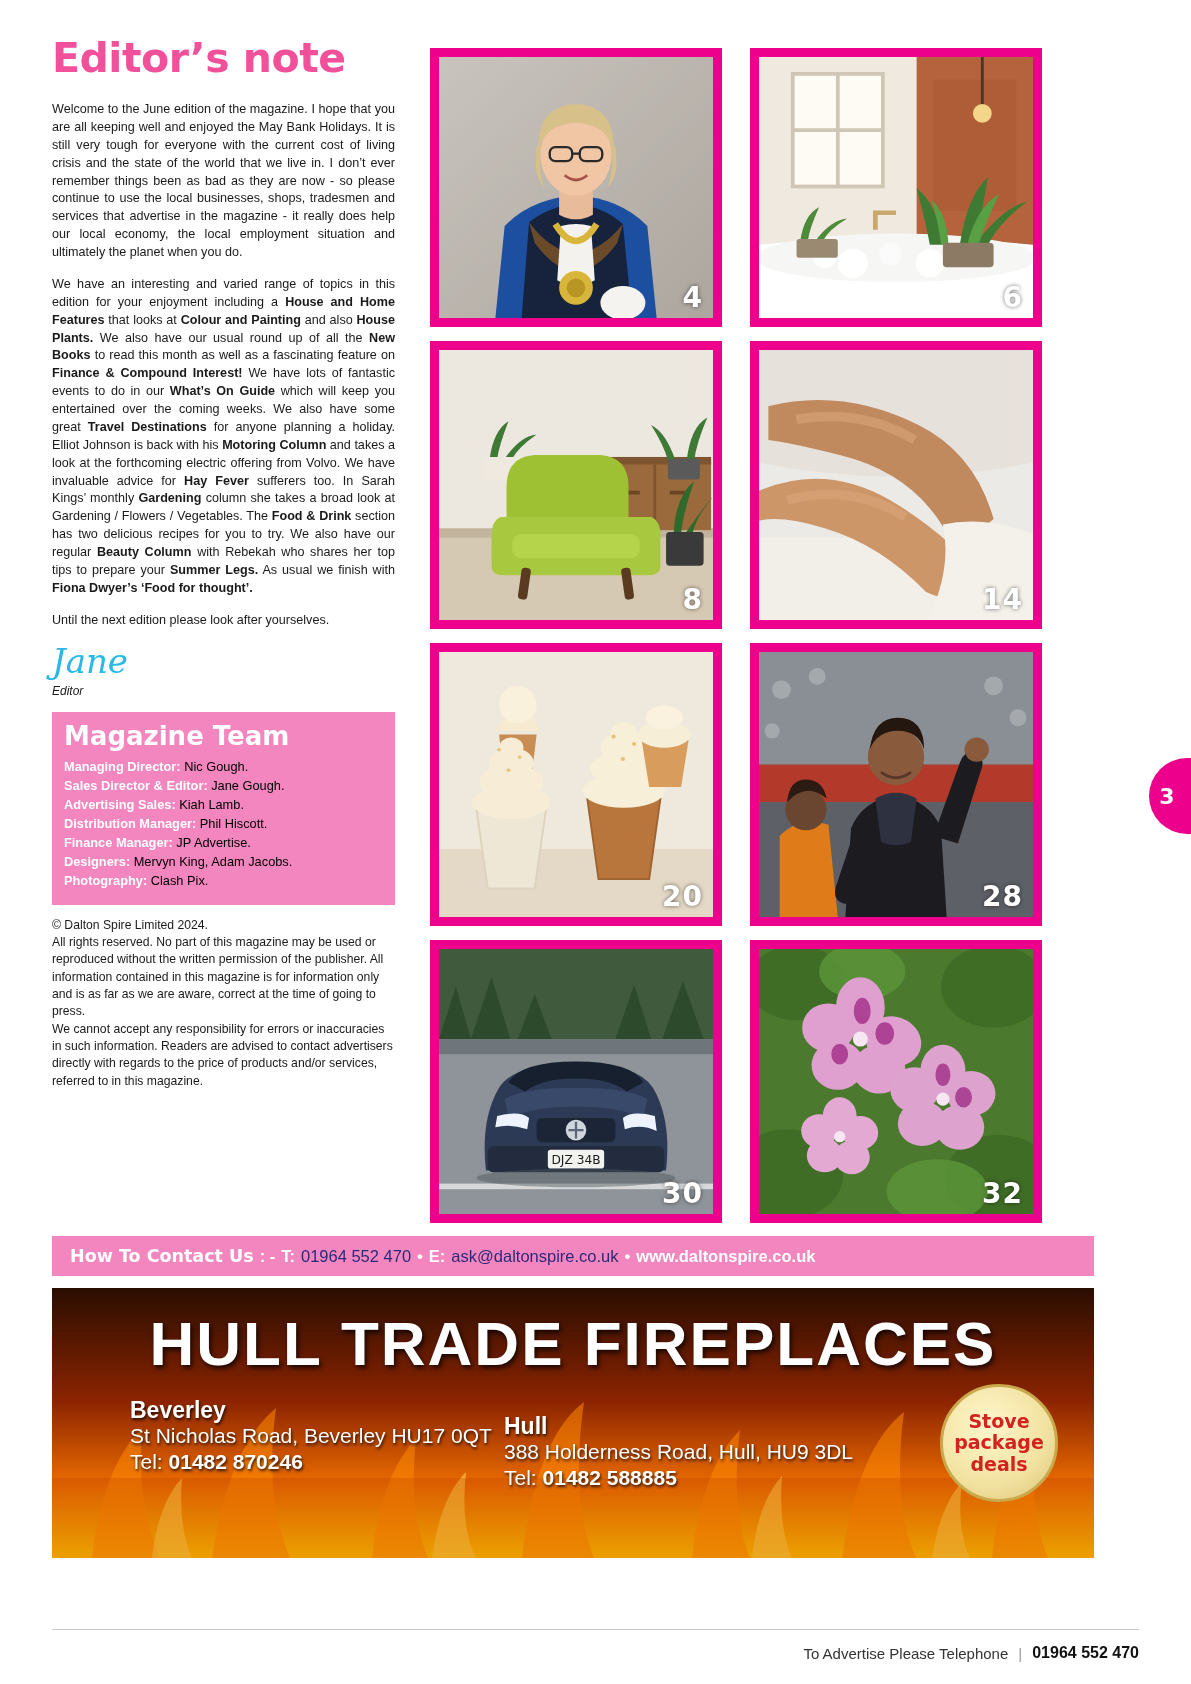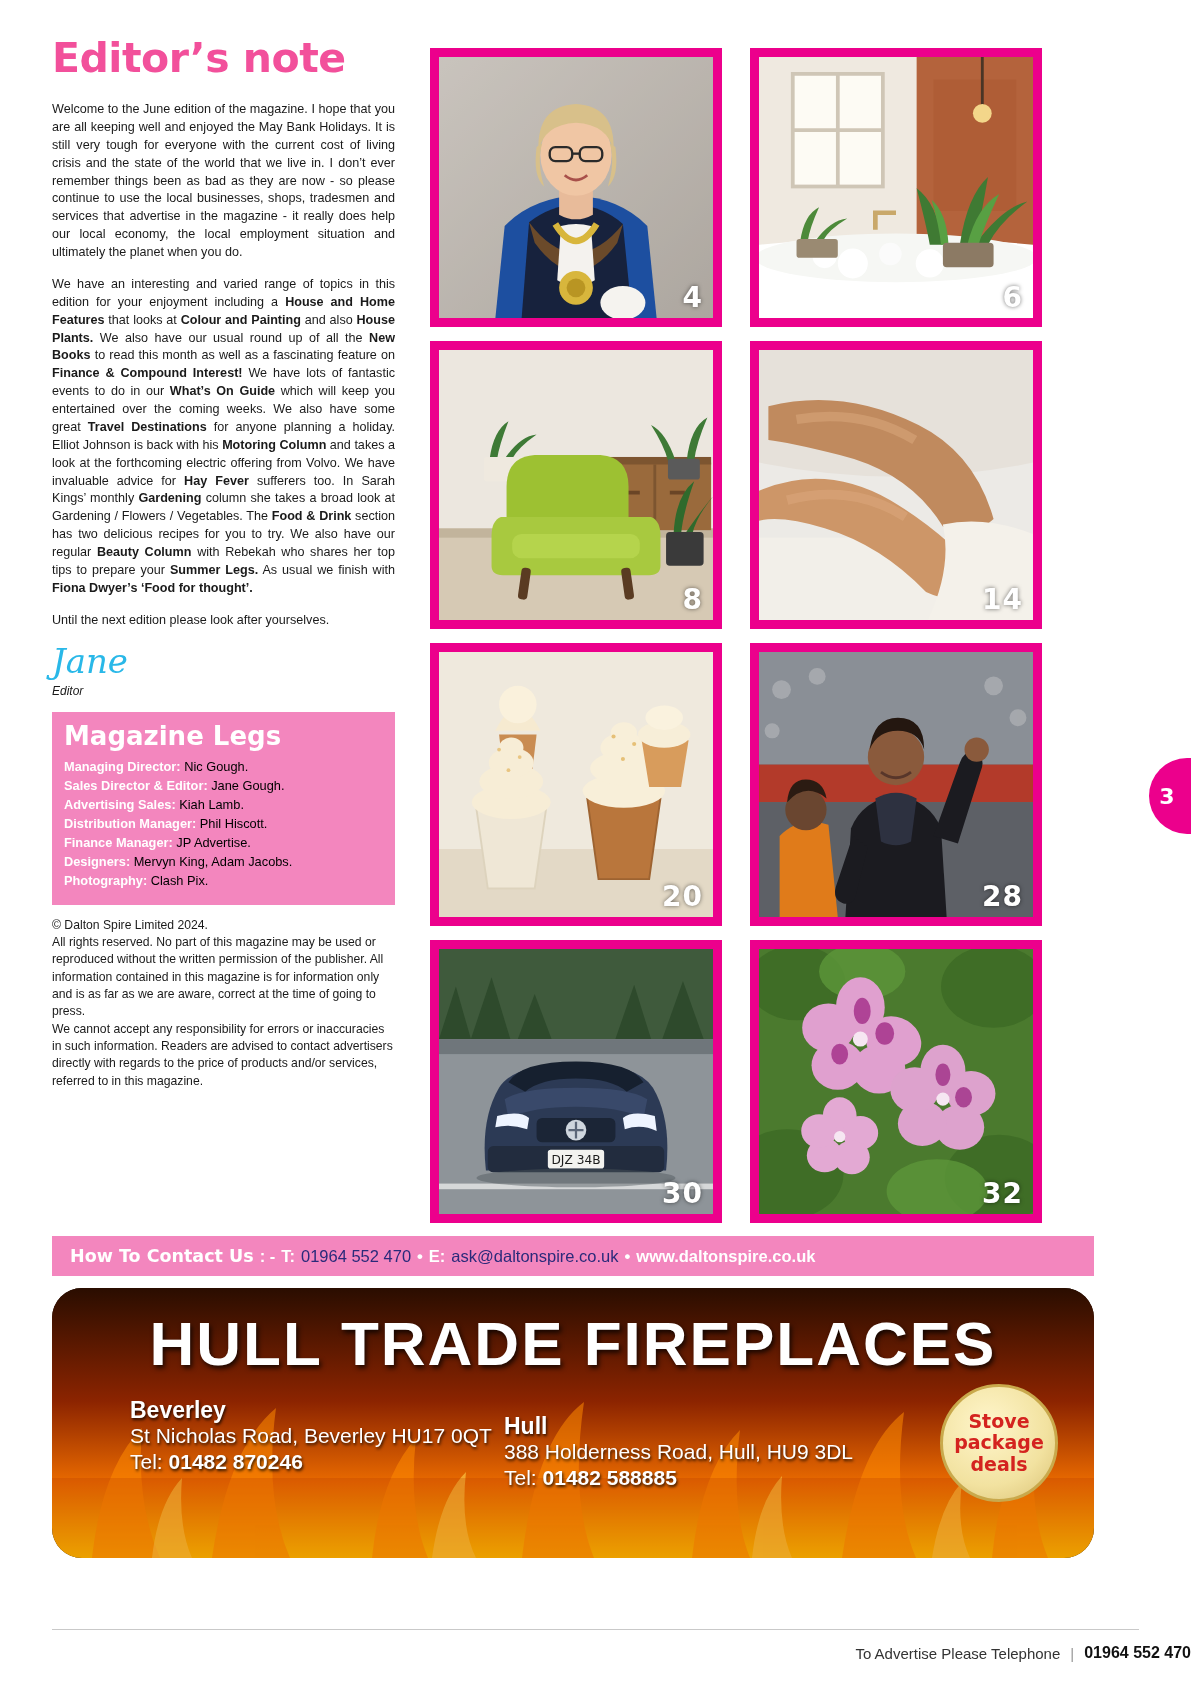--- a/index.html
+++ b/index.html
@@ -136,21 +136,20 @@
   .contact-bar .k { font-weight:bold; color:#ffffff; }
   .contact-bar .v { color:#2a2a7a; }
   .contact-bar .web { font-weight:bold; color:#ffffff; }
   .contact-bar .dot { color:#ffffff; font-weight:bold; }
 
   
   .advert {
     position:absolute; left:52px; top:1288px; width:1042px; height:270px;
     overflow:hidden;
     background:#1a0a00;
-    border-radius:30px;
   }
   .flames { position:absolute; inset:0; }
   .ad-title {
     position:absolute; left:0; right:0; top:20px;
     text-align:center;
     font-family:"Liberation Sans", sans-serif;
     font-weight:bold;
     font-size:62px;
     letter-spacing: 2px;
     color:#ffffff;
@@ -186,20 +185,21 @@
     font-weight:bold;
     font-size:19px;
     line-height:1.12;
     text-align:center;
   }
 
   
   .footer {
     position:absolute; left:0; right:0; bottom:22px;
     display:flex; justify-content:flex-end; align-items:center;
+    padding-right:52px;
     gap:10px;
     font-size:15px;
     color:#333;
   }
   .footer .sep { color:#999; }
   .footer .num { font-weight:bold; color:#111; font-size:16px; }
   .footer-rule {
     position:absolute; left:52px; right:52px; bottom:54px; height:1px; background:#c9c9c9;
   }
 </style>
@@ -210,21 +210,21 @@
 
   <div class="left-col">
     <h1 class="editors-note-title">Editor’s note</h1>
     <p class="body-text">Welcome to the June edition of the magazine. I hope that you are all keeping well and enjoyed the May Bank Holidays. It is still very tough for everyone with the current cost of living crisis and the state of the world that we live in. I don’t ever remember things been as bad as they are now - so please continue to use the local businesses, shops, tradesmen and services that advertise in the magazine - it really does help our local economy, the local employment situation and ultimately the planet when you do.</p>
     <p class="body-text">We have an interesting and varied range of topics in this edition for your enjoyment including a <b>House and Home Features</b> that looks at <b>Colour and Painting</b> and also <b>House Plants.</b> We also have our usual round up of all the <b>New Books</b> to read this month as well as a fascinating feature on <b>Finance &amp; Compound Interest!</b> We have lots of fantastic events to do in our <b>What’s On Guide</b> which will keep you entertained over the coming weeks. We also have some great <b>Travel Destinations</b> for anyone planning a holiday. Elliot Johnson is back with his <b>Motoring Column</b> and takes a look at the forthcoming electric offering from Volvo. We have invaluable advice for <b>Hay Fever</b> sufferers too. In Sarah Kings’ monthly <b>Gardening</b> column she takes a broad look at Gardening / Flowers / Vegetables. The <b>Food &amp; Drink</b> section has two delicious recipes for you to try. We also have our regular <b>Beauty Column</b> with Rebekah who shares her top tips to prepare your <b>Summer Legs.</b> As usual we finish with <b>Fiona Dwyer’s ‘Food for thought’.</b></p>
     <p class="body-text">Until the next edition please look after yourselves.</p>
     <div class="sig">Jane</div>
     <div class="sig-role">Editor</div>
 
     <div class="team-box">
-      <div class="team-title">Magazine Legs</div>
+      <div class="team-title">Magazine Team</div>
       <div id="team-rows">
           <div class="team-row"><b>Managing Director: </b><span class="val">Nic Gough.</span></div>
           <div class="team-row"><b>Sales Director &amp; Editor: </b><span class="val">Jane Gough.</span></div>
           <div class="team-row"><b>Advertising Sales: </b><span class="val">Kiah Lamb.</span></div>
           <div class="team-row"><b>Distribution Manager: </b><span class="val">Phil Hiscott.</span></div>
           <div class="team-row"><b>Finance Manager: </b><span class="val">JP Advertise.</span></div>
           <div class="team-row"><b>Designers: </b><span class="val">Mervyn King, Adam Jacobs.</span></div>
           <div class="team-row"><b>Photography: </b><span class="val">Clash Pix.</span></div>
         </div>
     </div>

